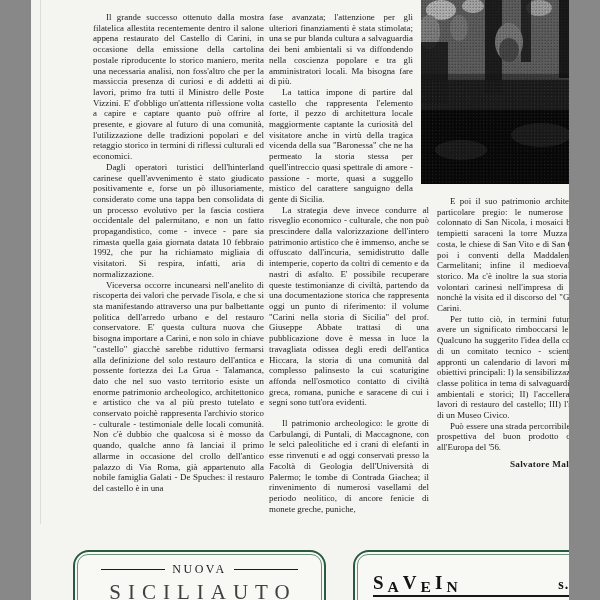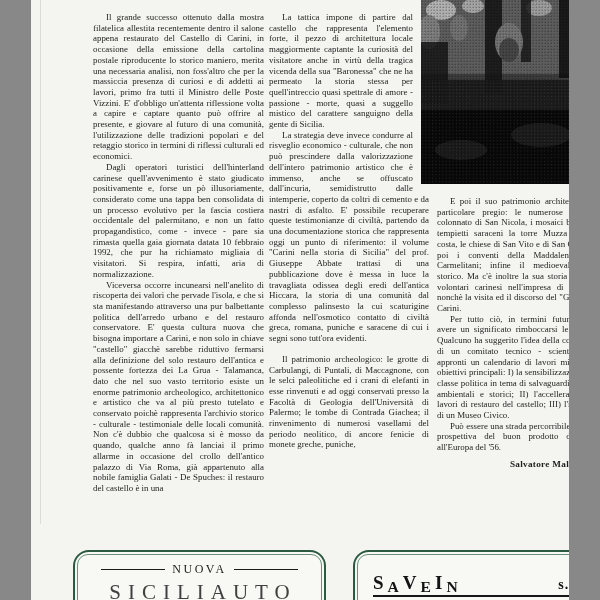--- a/index.html
+++ b/index.html
@@ -71,20 +71,21 @@
   <div class="scan-edge-line"></div>
 
   <div class="article">
     <div class="col col1">
       <p class="p indent">Il grande successo ottenuto dalla mostra filatelica allestita recentemente dentro il salone appena restaurato del Castello di Carini, in occasione della emissione della cartolina postale riproducente lo storico maniero, merita una necessaria analisi, non foss'altro che per la massiccia presenza di curiosi e di addetti ai lavori, primo fra tutti il Ministro delle Poste Vizzini. E' d'obbligo un'attenta riflessione volta a capire e captare quanto può offrire al presente, e giovare al futuro di una comunità, l'utilizzazione delle tradizioni popolari e del retaggio storico in termini di riflessi culturali ed economici.</p>
       <p class="p indent">Dagli operatori turistici dell'hinterland carinese quell'avvenimento è stato giudicato positivamente e, forse un pò illusoriamente, considerato come una tappa ben consolidata di un processo evolutivo per la fascia costiera occidentale del palermitano, e non un fatto propagandistico, come - invece - pare sia rimasta quella gaia giornata datata 10 febbraio 1992, che pur ha richiamato migliaia di visitatori. Si respira, infatti, aria di normalizzazione.</p>
       <p class="p indent">Viceversa occorre incunearsi nell'anelito di riscoperta dei valori che pervade l'isola, e che si sta manifestando attraverso una pur balbettante politica dell'arredo urbano e del restauro conservatore. E' questa cultura nuova che bisogna importare a Carini, e non solo in chiave "castello" giacchè sarebbe riduttivo fermarsi alla definizione del solo restauro dell'antica e possente fortezza dei La Grua - Talamanca, dato che nel suo vasto territorio esiste un enorme patrimonio archeologico, architettonico e artistico che va al più presto tutelato e conservato poichè rappresenta l'archivio storico - culturale - testimoniale delle locali comunità. Non c'è dubbio che qualcosa si è mosso da quando, qualche anno fà lanciai il primo allarme in occasione del crollo dell'antico palazzo di Via Roma, già appartenuto alla nobile famiglia Galati - De Spuches: il restauro del castello è in una</p>
     </div>
     <div class="col col2">
       <div class="photo-push"></div>
+      <p class="p">fase avanzata; l'attenzione per gli ulteriori finanziamenti è stata stimolata; una se pur blanda cultura a salvaguardia dei beni ambientali si va diffondendo nella coscienza popolare e tra gli amministratori locali. Ma bisogna fare di più.</p>
       <p class="p indent">La tattica impone di partire dal castello che rappresenta l'elemento forte, il pezzo di architettura locale maggiormente captante la curiosità del visitatore anche in virtù della tragica vicenda della sua "Baronessa" che ne ha permeato la storia stessa per quell'intreccio quasi spettrale di amore - passione - morte, quasi a suggello mistico del carattere sanguigno della gente di Sicilia.</p>
       <p class="p indent">La strategia deve invece condurre al risveglio economico - culturale, che non può prescindere dalla valorizzazione dell'intero patrimonio artistico che è immenso, anche se offuscato dall'incuria, semidistrutto dalle intemperie, coperto da coltri di cemento e da nastri di asfalto. E' possibile recuperare queste testimonianze di civiltà, partendo da una documentazione storica che rappresenta oggi un punto di riferimento: il volume "Carini nella storia di Sicilia" del prof. Giuseppe Abbate trattasi di una pubblicazione dove è messa in luce la travagliata odissea degli eredi dell'antica Hiccara, la storia di una comunità dal complesso palinsesto la cui scaturigine affonda nell'osmotico contatto di civiltà greca, romana, puniche e saracene di cui i segni sono tutt'ora evidenti.</p>
       <p class="p indent gap">Il patrimonio archeologico: le grotte di Carbulangi, di Puntali, di Maccagnone, con le selci paleolitiche ed i crani di elefanti in esse rinvenuti e ad oggi conservati presso la Facoltà di Geologia dell'Università di Palermo; le tombe di Contrada Giachea; il rinvenimento di numerosi vasellami del periodo neolitico, di ancore fenicie di monete greche, puniche,</p>
     </div>
     <div class="col col3">
       <div style="height:174px;"></div>
       <p class="p indent gap">E poi il suo patrimonio architettonico di particolare pregio: le numerose lapidi, il colonnato di San Nicola, i mosaici bizantini, i tempietti saraceni la torre Muzza lungo la costa, le chiese di San Vito e di San Giuliano e poi i conventi della Maddalena e dei Carmelitani; infine il medioevale centro storico. Ma c'è inoltre la sua storia recente: i volontari carinesi nell'impresa di Garibaldi, nonchè la visita ed il discorso del "Generale" a Carini.</p>
       <p class="p indent">Per tutto ciò, in termini futuribili, può avere un significato rimboccarsi le maniche. Qualcuno ha suggerito l'idea della costituzione di un comitato tecnico - scientifico che appronti un calendario di lavori mirato a tre obiettivi principali: I) la sensibilizzazione della classe politica in tema di salvaguardia dei beni ambientali e storici; II) l'accellerazione dei lavori di restauro del castello; III) l'istituzione di un Museo Civico.</p>
       <p class="p indent">Può essere una strada percorribile, anche in prospettiva del buon prodotto da offrire all'Europa del '56.</p>
       <p class="byline">Salvatore Maltese</p>

